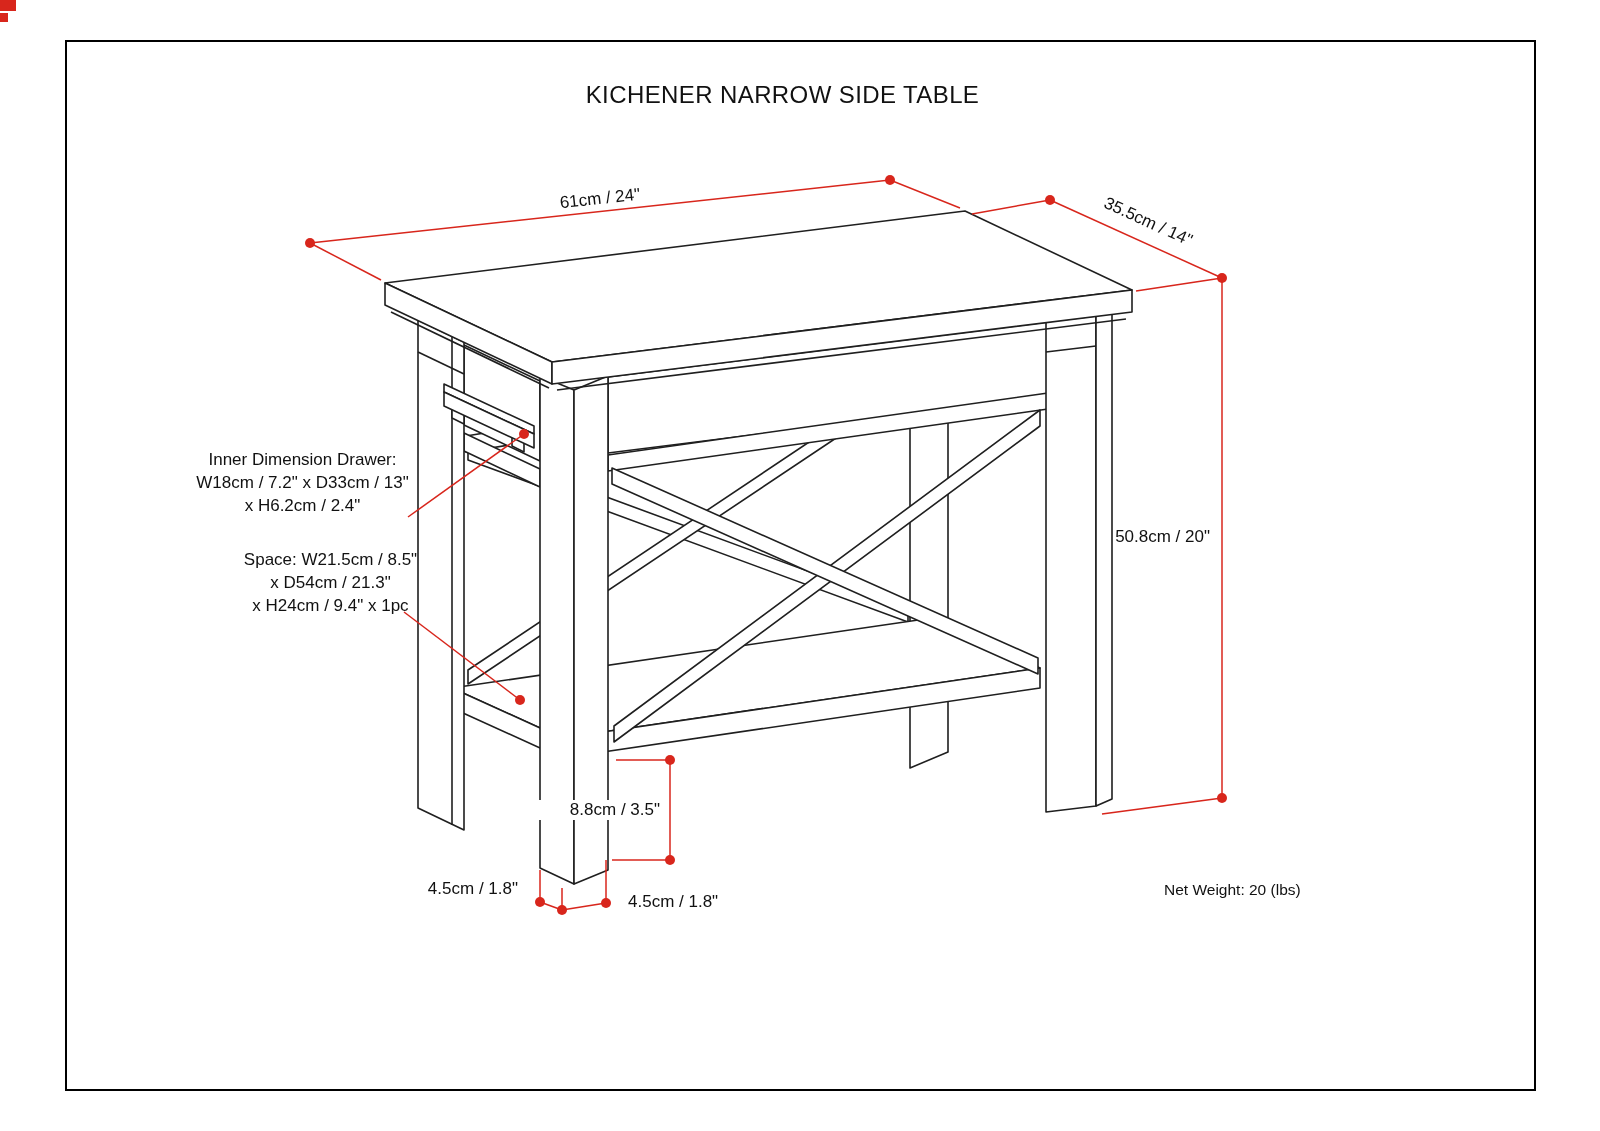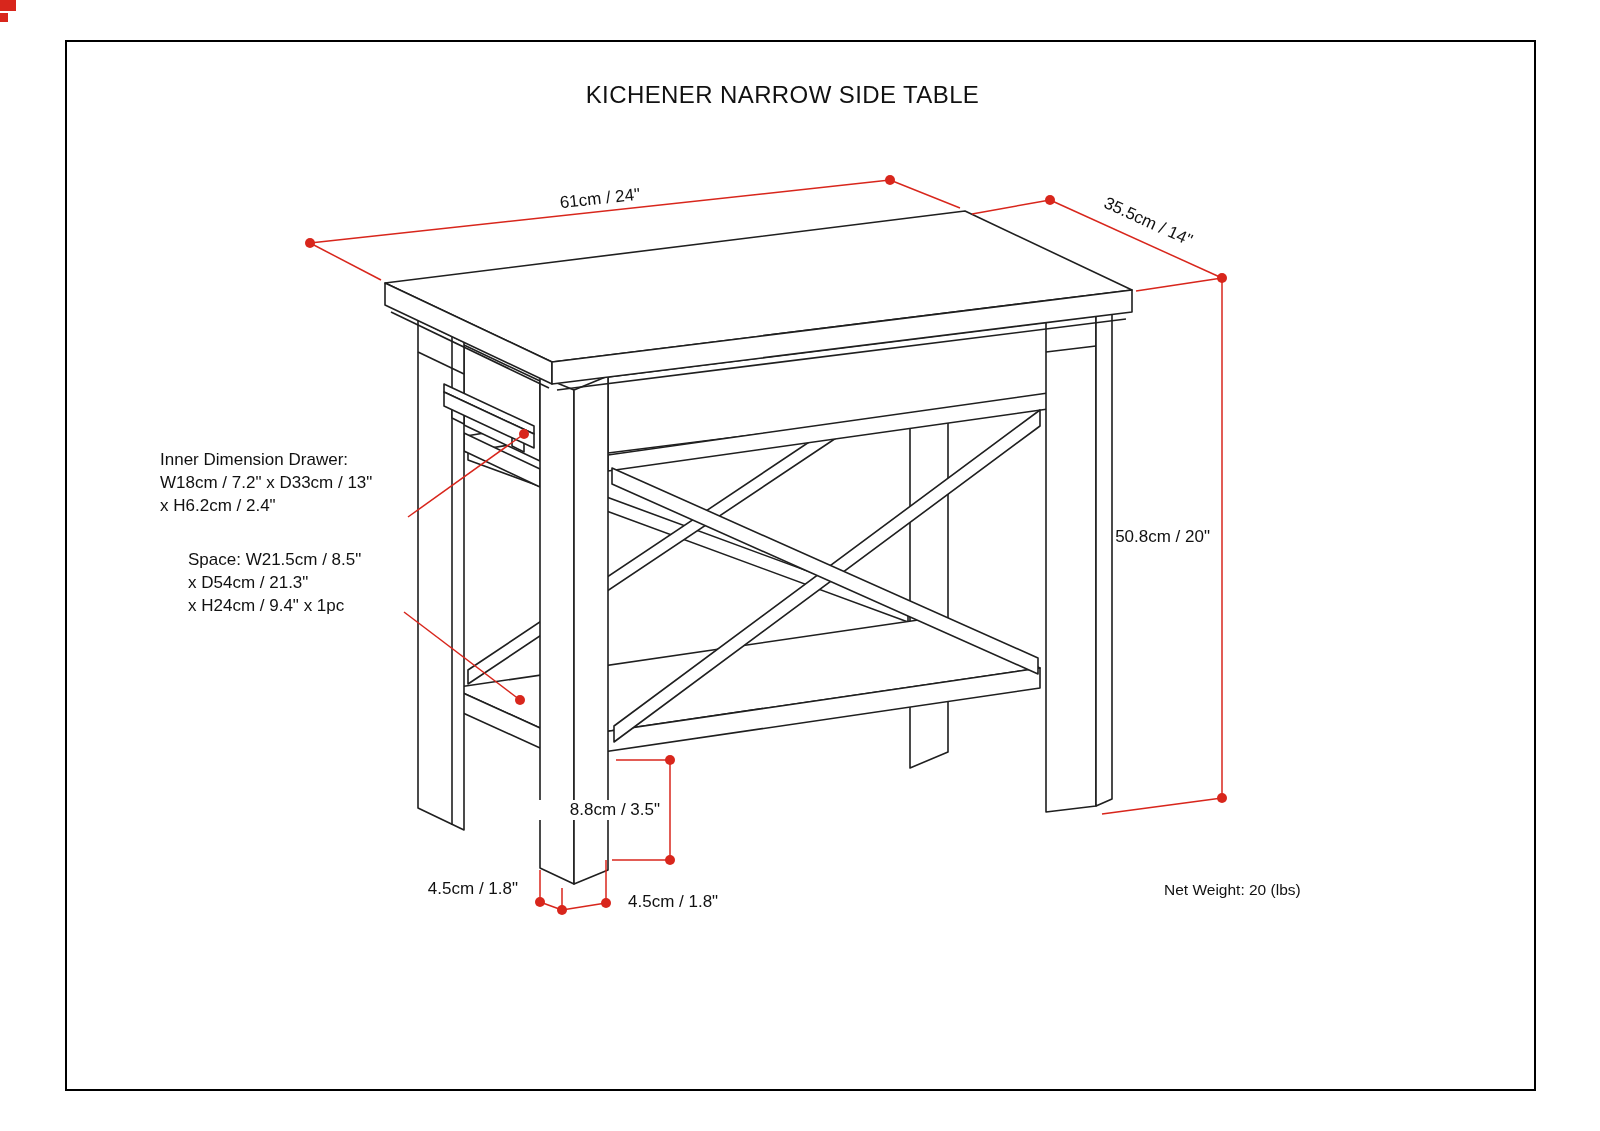--- a/index.html
+++ b/index.html
@@ -66,20 +66,21 @@
   #lbl-width   { left: 505px;  top: 189px; width: 190px; text-align: center; transform: rotate(-6.2deg); }
   #lbl-depth   { left: 1058px; top: 212px; width: 180px; text-align: center; transform: rotate(24.4deg); }
   #lbl-height  { left: 1050px; top: 527px; width: 160px; text-align: right; }
   #lbl-clearance { left: 520px; top: 800px; width: 140px; text-align: right; background: #fff; }
   #lbl-leg-left  { left: 380px; top: 879px; width: 138px; text-align: right; }
   #lbl-leg-front { left: 628px; top: 892px; text-align: left; }
   .callout {
     position: absolute;
     font-size: 17px;
     line-height: 23px;
+    text-align: center;
     color: #111;
   }
   #callout-drawer { left: 160px; top: 448px; width: 285px; }
   #callout-space  { left: 188px; top: 548px; width: 285px; }
   .net-weight {
     position: absolute;
     left: 1164px;
     top: 881px;
     font-size: 15.5px;
     color: #111;

